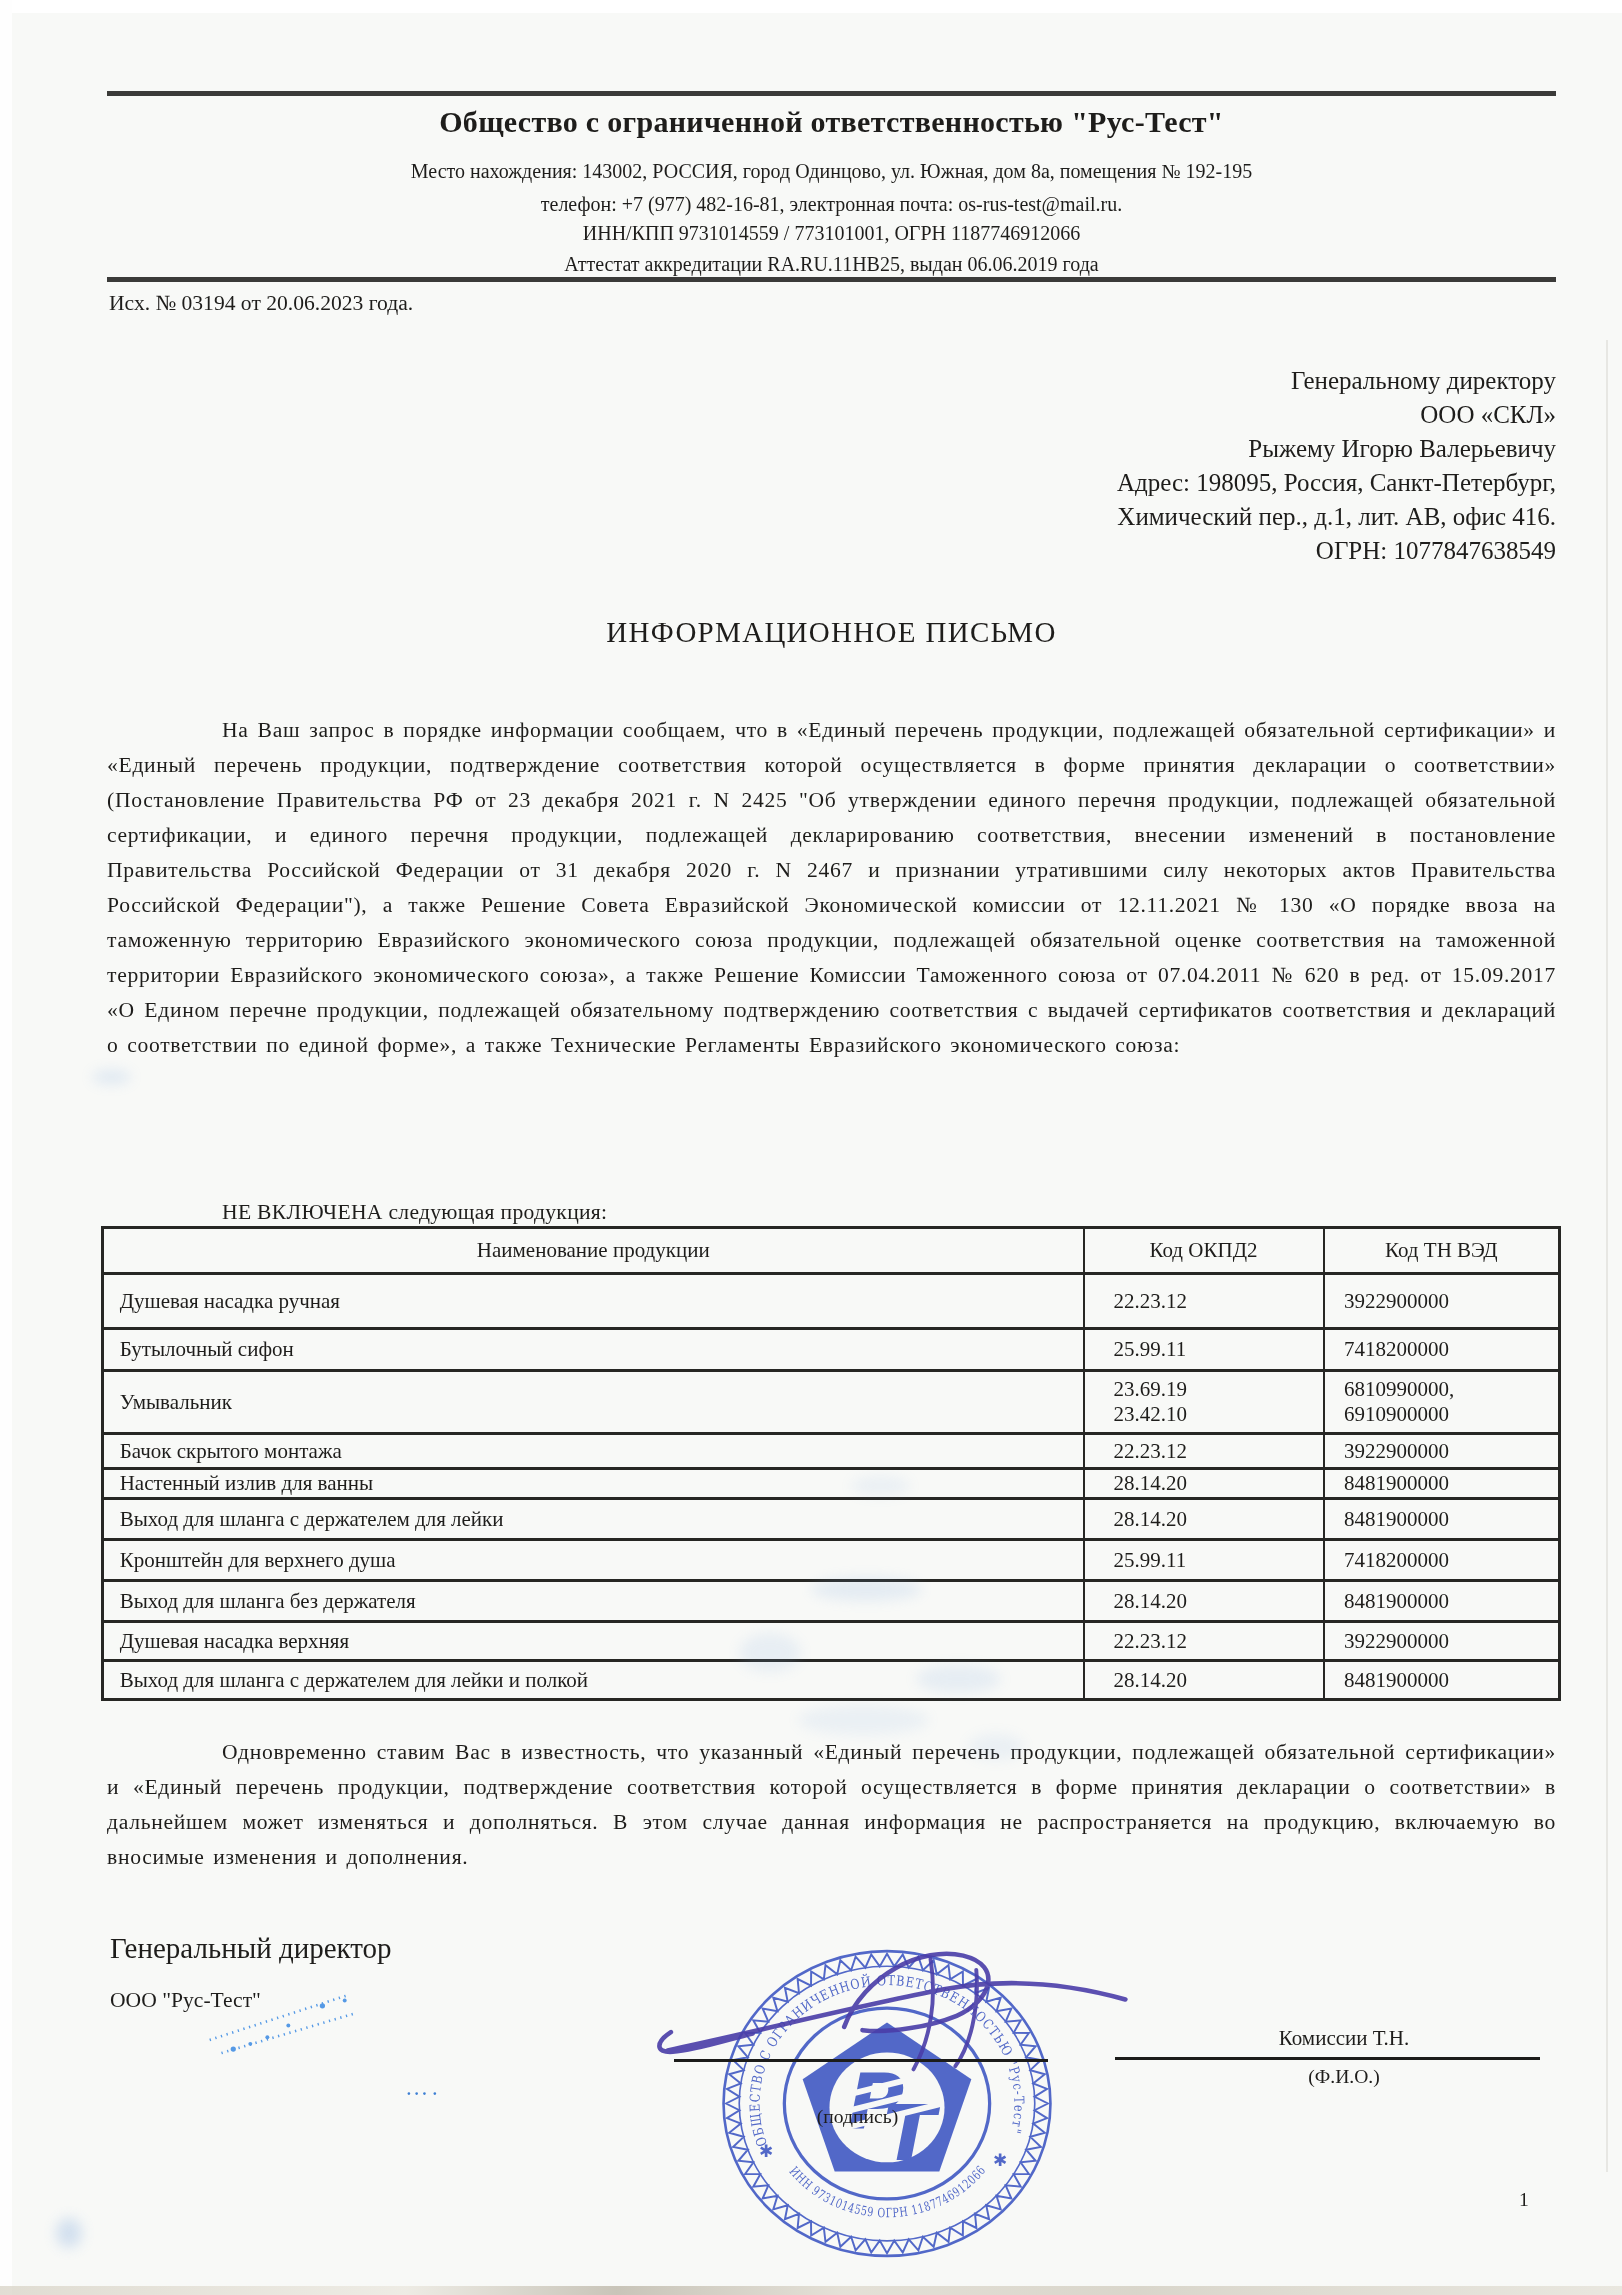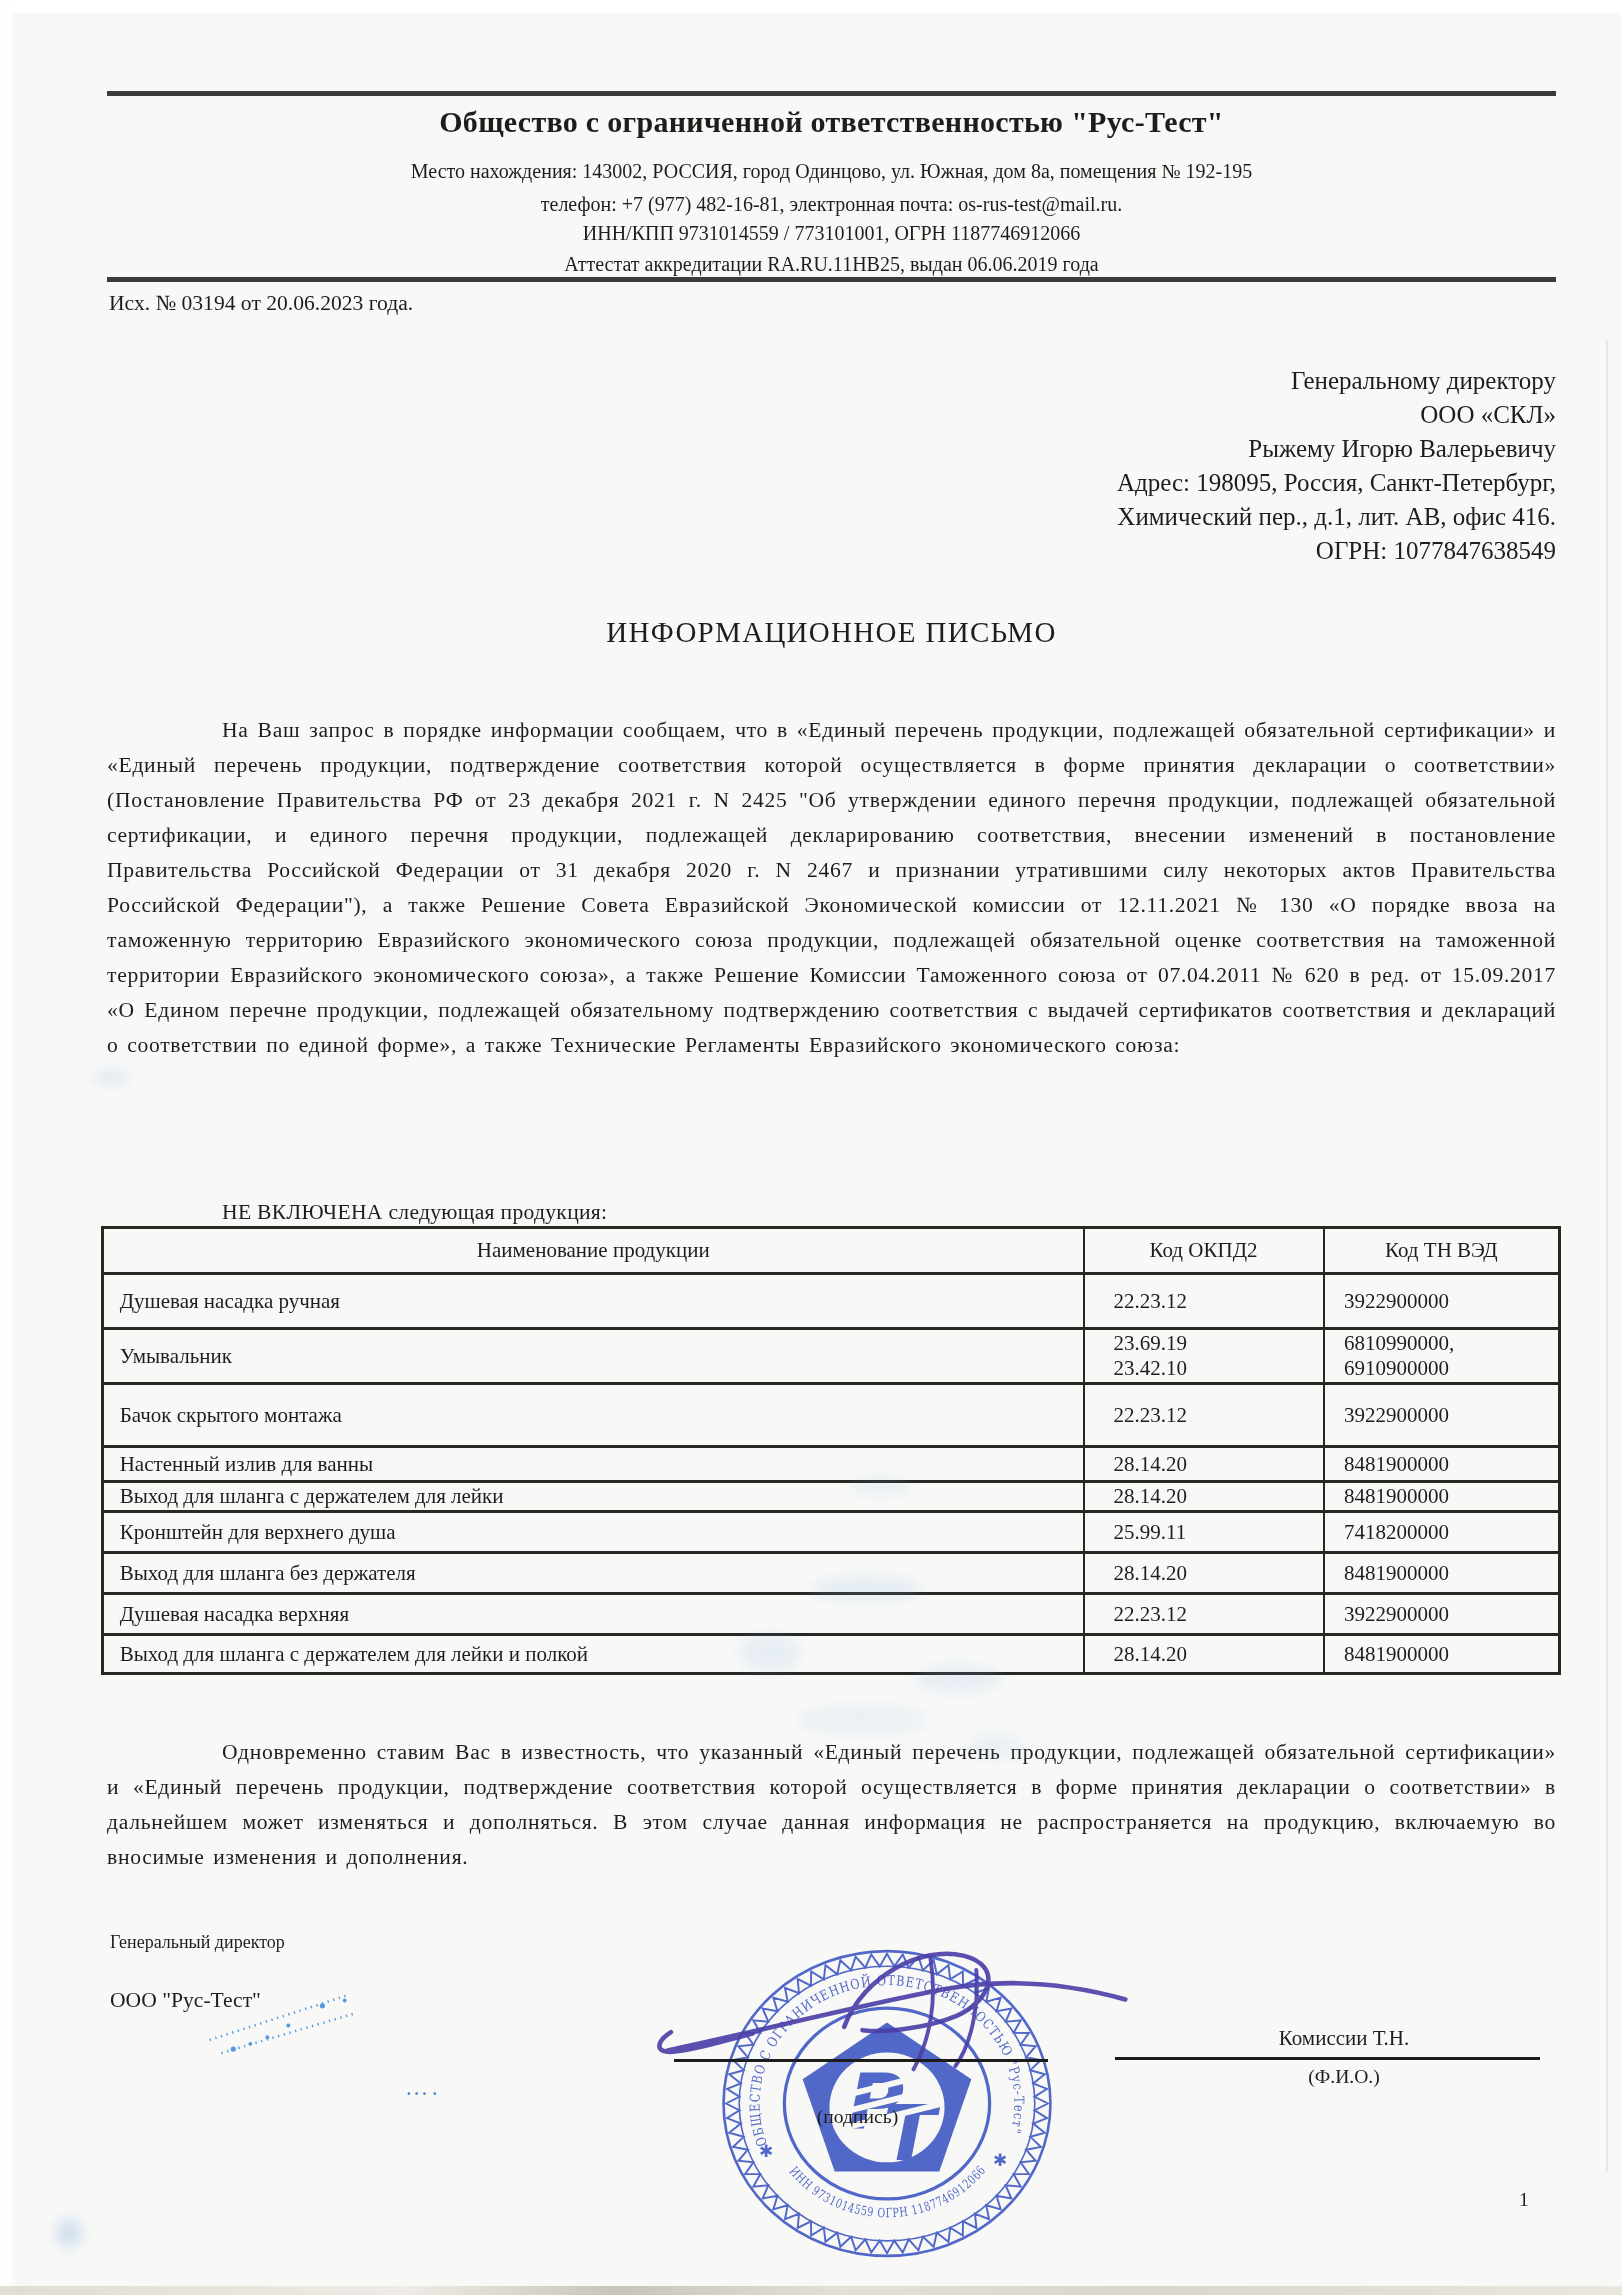--- a/index.html
+++ b/index.html
@@ -54,21 +54,21 @@
   tbody tr:nth-child(2){height:42px;}
   tbody tr:nth-child(3){height:63px;}
   tbody tr:nth-child(4){height:35px;}
   tbody tr:nth-child(5){height:22px;}
   tbody tr:nth-child(6){height:41px;}
   tbody tr:nth-child(7){height:41px;}
   tbody tr:nth-child(8){height:41px;}
   tbody tr:nth-child(9){height:39px;}
   tbody tr:nth-child(10){height:39px;}
   
-  .sig-pos{left:110px;top:1932px;font-size:18px;}
+  .sig-pos{left:110px;top:1932px;font-size:29px;}
   .sig-co{left:110px;top:1988px;font-size:21.6px;}
   .sign-line{left:674px;top:2059px;width:374px;height:2.6px;background:#1c1c1a;}
   .sign-cap{left:753px;top:2066px;width:209px;text-align:center;font-size:19.6px;margin-top:40px;}
   .fio-name{left:1213px;top:2026px;width:262px;text-align:center;font-size:21px;}
   .fio-line{left:1115px;top:2057px;width:425px;height:2.6px;background:#1c1c1a;}
   .fio-cap{left:1246px;top:2066px;width:196px;text-align:center;font-size:19.6px;}
   .pagenum{left:1519px;top:2189px;font-size:19.6px;}
   
   .stamp{left:717px;top:1943px;filter:blur(0.4px);opacity:.88;}
   .autograph{left:648px;top:1934px;}
@@ -127,20 +127,29 @@
     <tr>
       <td class="c-name">Душевая насадка ручная</td>
       <td class="c-okpd">
             <div>22.23.12</div>
           </td>
       <td class="c-tnved">
             <div>3922900000</div>
           </td>
     </tr>
 
+    <tr>
+      <td class="c-name">Бутылочный сифон</td>
+      <td class="c-okpd">
+            <div>25.99.11</div>
+          </td>
+      <td class="c-tnved">
+            <div>7418200000</div>
+          </td>
+    </tr>
 
     <tr>
       <td class="c-name">Умывальник</td>
       <td class="c-okpd">
             <div>23.69.19</div>
             <div>23.42.10</div>
           </td>
       <td class="c-tnved">
             <div>6810990000,</div>
             <div>6910900000</div>

